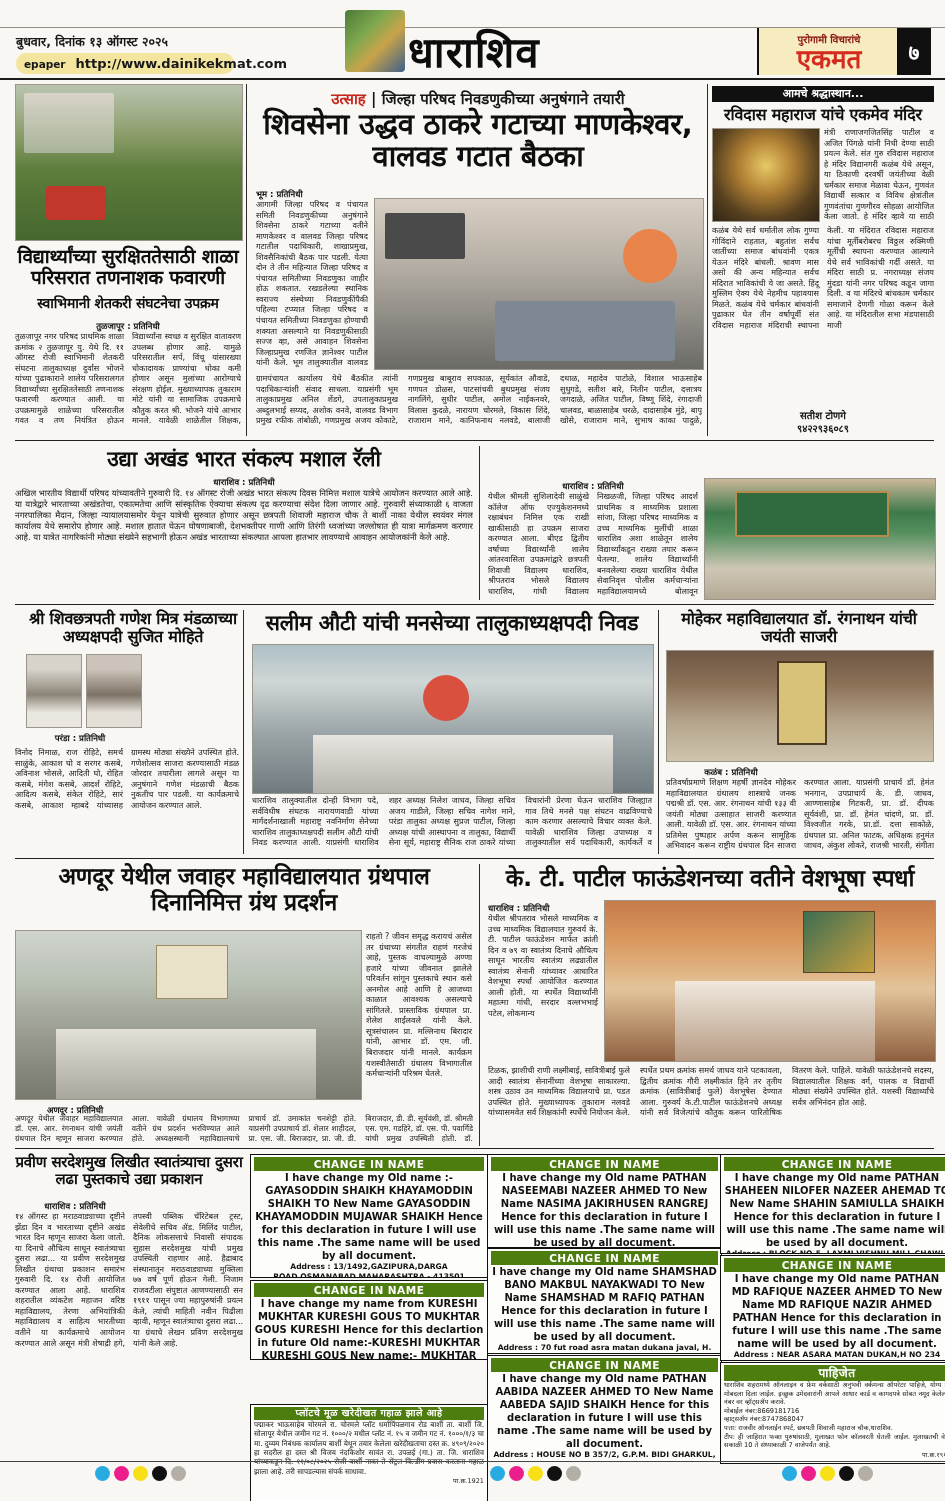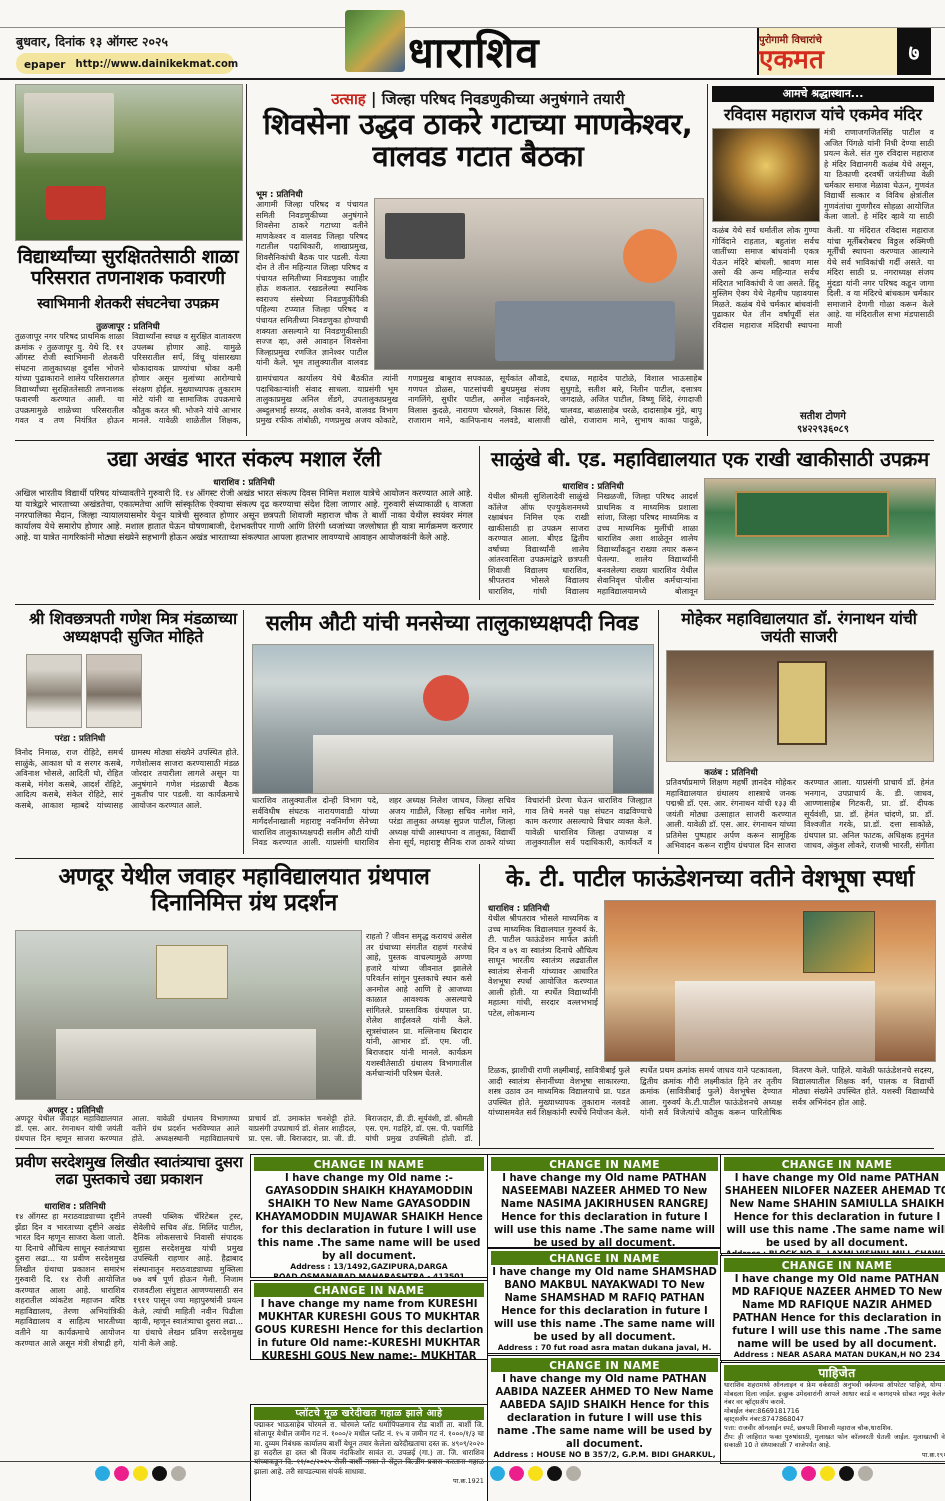--- a/index.html
+++ b/index.html
@@ -28,27 +28,27 @@
 
 <div class="page">
 
   <div class="hairline" style="left:0;top:27px;width:945px;"></div>
 
   <div class="abs" style="left:16px;top:33px;font-size:12.5px;font-weight:700;">बुधवार, दिनांक १३ ऑगस्ट २०२५</div>
 
   <div class="abs" style="left:16px;top:53px;width:218px;height:21px;background:#f3e49e;border-radius:10px;display:flex;align-items:center;gap:5px;padding:0 8px;box-sizing:border-box;">
     <span style="font-size:10.5px;font-weight:700;">epaper</span>
     <span style="width:11px;height:11px;border-radius:50%;background:#d42b1e;display:inline-block;"></span>
-    <span style="font-size:10px;font-weight:700;text-align:right;">http://www.dainikekmat.com</span>
+    <span style="font-size:13px;font-weight:700;text-align:right;">http://www.dainikekmat.com</span>
   </div>
 
   <div class="abs" style="left:345px;top:10px;width:60px;height:62px;background:linear-gradient(135deg,#4d7a35 0%,#7ea84f 35%,#c9a44a 60%,#3f5f8a 100%);border-radius:4px;"></div>
   <div class="abs" style="left:408px;top:22px;font-size:42px;font-weight:700;letter-spacing:1px;color:#0c0c0c;">धाराशिव</div>
 
-  <div class="abs" style="left:757px;top:28px;width:140px;height:47px;background:#f6ecc0;border-left:2px solid #111;display:flex;flex-direction:column;align-items:flex-start;justify-content:center;">
+  <div class="abs" style="left:757px;top:28px;width:140px;height:47px;background:#f6ecc0;border-left:2px solid #111;display:flex;flex-direction:column;align-items:center;justify-content:center;">
     <span style="font-size:10px;font-weight:700;color:#8c1712;">पुरोगामी विचारांचे</span>
     <span style="font-size:26px;font-weight:700;color:#d42b1e;line-height:1;">एकमत</span>
   </div>
   <div class="abs" style="left:897px;top:28px;width:34px;height:47px;background:#101010;color:#fff;display:flex;align-items:center;justify-content:center;font-size:21px;font-weight:700;">७</div>
 
   <div class="hr" style="left:0;top:78px;width:945px;"></div>
 
   <div class="photo" style="left:15px;top:84px;width:226px;height:155px;background:linear-gradient(180deg,#b9c4b0 0%,#8fa06e 30%,#5d7d3c 55%,#46672e 100%);">
     <div style="position:absolute;left:8px;top:8px;width:90px;height:60px;background:linear-gradient(180deg,#d8d4c8,#a9b49a);border-radius:2px;"></div>
     <div style="position:absolute;left:30px;bottom:20px;width:60px;height:34px;background:#c2372b;border-radius:4px;"></div>
@@ -84,21 +84,20 @@
   <div class="abs sign" style="left:712px;top:421px;width:222px;">९४२२९३६०८९</div>
 
   <div class="hr" style="left:15px;top:440px;width:919px;height:1px;background:#222;"></div>
 
   <div class="abs headline" style="left:15px;top:448px;width:458px;font-size:21px;">उद्या अखंड भारत संकल्प मशाल रॅली</div>
   <div class="abs dateline" style="left:15px;top:474px;width:458px;">धाराशिव : प्रतिनिधी</div>
   <div class="abs body-sm" style="left:15px;top:488px;width:458px;height:110px;font-size:8.4px;">अखिल भारतीय विद्यार्थी परिषद यांच्यावतीने गुरुवारी दि. १४ ऑगस्ट रोजी अखंड भारत संकल्प दिवस निमित्त मशाल यात्रेचे आयोजन करण्यात आले आहे. या यात्रेद्वारे भारताच्या अखंडतेचा, एकात्मतेचा आणि सांस्कृतिक ऐक्याचा संकल्प दृढ करण्याचा संदेश दिला जाणार आहे. गुरुवारी संध्याकाळी ६ वाजता नगरपालिका मैदान, जिल्हा न्यायालयासमोर येथून यात्रेची सुरुवात होणार असून छत्रपती शिवाजी महाराज चौक ते बार्शी नाका येथील स्वयंवर मंगल कार्यालय येथे समारोप होणार आहे. मशाल हातात घेऊन घोषणाबाजी, देशभक्तीपर गाणी आणि तिरंगी ध्वजांच्या जल्लोषात ही यात्रा मार्गक्रमण करणार आहे. या यात्रेत नागरिकांनी मोठ्या संख्येने सहभागी होऊन अखंड भारताच्या संकल्पात आपला हातभार लावण्याचे आवाहन आयोजकांनी केले आहे.</div>
 
   <div class="vr" style="left:479px;top:446px;height:154px;"></div>
 
-  <div class="abs headline" style="left:486px;top:448px;width:448px;font-size:20px;">साळुंखे बी. एड. महाविद्यालयात एक राखी खाकीसाठी उपक्रम</div>
   <div class="abs dateline" style="left:488px;top:478px;width:210px;">धाराशिव : प्रतिनिधी</div>
   <div class="abs body-sm" style="left:488px;top:492px;width:210px;height:106px;column-count:2;column-gap:8px;">येथील श्रीमती सुशिलादेवी साळुंखे कॉलेज ऑफ एज्युकेशनमध्ये रक्षाबंधन निमित्त एक राखी खाकीसाठी हा उपक्रम साजरा करण्यात आला. बीएड द्वितीय वर्षाच्या विद्यार्थ्यांनी शालेय आंतरवासिता उपक्रमांद्वारे छत्रपती शिवाजी विद्यालय धाराशिव, श्रीपतराव भोसले विद्यालय धाराशिव, गांधी विद्यालय निखळजी, जिल्हा परिषद आदर्श प्राथमिक व माध्यमिक प्रशाला सांजा, जिल्हा परिषद माध्यमिक व उच्च माध्यमिक मुलींची शाळा धाराशिव अशा शाळेतून शालेय विद्यार्थ्यांकडून राख्या तयार करून घेतल्या. शालेय विद्यार्थ्यांनी बनवलेल्या राख्या धाराशिव येथील सेवानिवृत्त पोलीस कर्मचाऱ्यांना महाविद्यालयामध्ये बोलावून बांधण्यात आल्या. या कार्यक्रमासाठी प्र.प्राचार्य डॉ. प्रकाश कांबळे, ज्येष्ठ प्राध्यापक डॉ. रत्नाकर म्हस्के, डॉ. मिलिंद म्हस्के, प्रा. चंद्रकांत गायकवाड, प्रा. चंद्र नवनरे, सांस्कृतिक विभाग समन्वयक डॉ. अनिता पाटील, सेवानिवृत्त पोलीस कर्मचारी संघटनेचे अध्यक्ष व माजी पोलीस अधिकारी अर्जुन जाधव, यांचे यावेळी मार्गदर्शन झाले. कार्यक्रमास विद्यार्थी, कर्मचारी मोठ्या संख्येने उपस्थित होते.</div>
   <div class="photo" style="left:704px;top:478px;width:230px;height:120px;background:linear-gradient(180deg,#cbb79a 0%,#3d7a4b 28%,#57905f 45%,#cfc7b6 75%,#b2a894 100%);">
     <div style="position:absolute;left:30px;top:12px;width:150px;height:42px;background:#2f6b3f;border:2px solid #b78b4a;"></div>
   </div>
 
   <div class="hr" style="left:15px;top:604px;width:919px;height:1px;background:#222;"></div>
 
   <div class="abs headline" style="left:21px;top:610px;width:224px;font-size:16px;">श्री शिवछत्रपती गणेश मित्र मंडळाच्या अध्यक्षपदी सुजित मोहिते</div>
   <div class="photo" style="left:26px;top:654px;width:54px;height:72px;background:linear-gradient(180deg,#d7d3cb 20%,#8c8477 55%,#e9e6df 80%);"></div>

